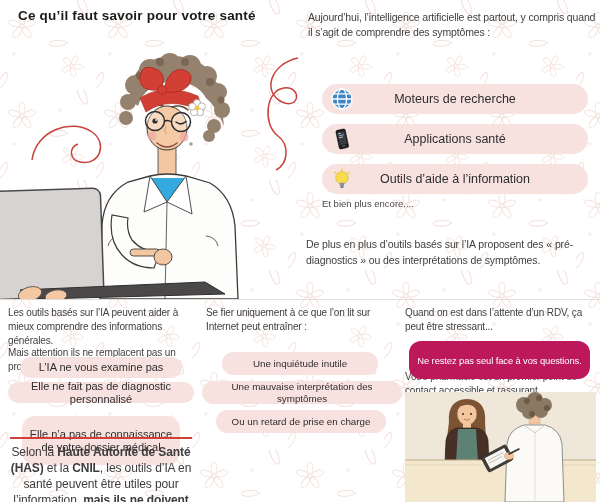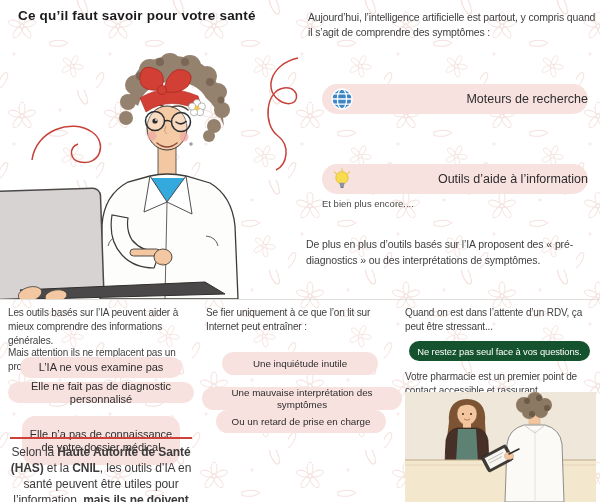--- a/index.html
+++ b/index.html
@@ -8,21 +8,21 @@
   .page { position:relative; width:600px; height:502px; background:#ffffff; overflow:hidden; }
 
   .bg-pattern { position:absolute; left:0; top:0; z-index:0; }
 
   .title { position:absolute; left:18px; top:8px; z-index:3; font-size:13.5px; font-weight:bold; color:#1a1a1a; letter-spacing:.2px; }
 
   .intro-lead { position:absolute; left:308px; top:10px; width:292px; z-index:3;
     font-size:10.5px; letter-spacing:-0.15px; color:#3f3f3f; line-height:1.45; }
 
   .tool-pill { position:absolute; left:322px; width:266px; height:30px; z-index:3;
-    background:#f8e2e0; border-radius:16px; display:flex; align-items:center; justify-content:flex-end; }
+    background:#f8e2e0; border-radius:16px; display:flex; align-items:center; justify-content:center; }
   .tool-icon { position:absolute; left:9px; top:4px; width:22px; height:22px; }
   .tool-label { font-size:12.5px; color:#2d2d2d; }
 
   .more-text { position:absolute; left:322px; top:198px; width:266px; z-index:3;
     font-size:9.5px; color:#4a4a4a; }
 
   .note-text { position:absolute; left:306px; top:237px; width:292px; z-index:3;
     text-align:left; font-size:10.5px; letter-spacing:-0.1px; color:#3f3f3f; line-height:1.5; }
 
   .hero { position:absolute; left:0; top:40px; z-index:2; }
@@ -39,31 +39,31 @@
 
   .mini-pill { position:absolute; background:#f8e2e0; border-radius:13px;
     display:flex; align-items:center; justify-content:center; text-align:center;
     color:#2d2d2d; line-height:1.15; padding:2px 6px; }
   .c1 .mini-pill { font-size:11px; }
   .c2 .mini-pill { font-size:9.8px; }
   .c1-p1 { top:51px;  left:12px; right:12px; height:21px; }
   .c1-p2 { top:76px;  left:0;    right:0;    height:21px; }
   .c1-p3 { top:110px; left:14px; right:14px; height:49px; }
   .c2-p1 { top:46px;  left:16px; right:18px; height:23px; }
-  .c2-p2 { top:81px;  left:-4px; right:-6px; height:23px; }
+  .c2-p2 { top:75px;  left:-4px; right:-6px; height:23px; }
   .c2-p3 { top:104px; left:10px; right:10px; height:23px; }
 
   .red-rule { position:absolute; top:131px; left:2px; right:2px; height:1.5px; background:#cf4038; }
 
   .footnote { position:absolute; top:138px; left:-7px; right:-7px; text-align:center;
     font-size:12px; letter-spacing:-0.1px; line-height:1.34; color:#3c3c3c; }
   .footnote b { font-weight:bold; }
 
-  .cta { position:absolute; top:35px; left:4px; right:6px; height:20px; z-index:3;
-    background:#14532d; border-radius:12px; color:#ffffff;
+  .cta { position:absolute; top:35px; left:4px; right:6px; height:38px; z-index:3;
+    background:#be185d; border-radius:12px; color:#ffffff;
     display:flex; align-items:center; justify-content:center; font-size:9.4px; letter-spacing:-0.1px; }
   .c3-note { position:absolute; top:64px; left:0; right:2px; }
   .pharmacy { position:absolute; top:86px; left:0; }
 </style>
 </head>
 <body>
 
 <div class="page">
 
   <svg class="bg-pattern" width="600" height="502">
@@ -188,20 +188,35 @@
         <g stroke="#ffffff" stroke-width="1.3" fill="none">
           <circle cx="11" cy="11" r="10"></circle>
           <ellipse cx="11" cy="11" rx="4.6" ry="9.8"></ellipse>
           <path d="M1,11 H21 M2.6,5.8 H19.4 M2.6,16.2 H19.4"></path>
         </g>
       </svg>
     </span>
     <span class="tool-label">Moteurs de recherche</span>
   </div>
 
+  <div class="tool-pill" style="top:124px">
+    <span class="tool-icon">
+      <svg viewBox="0 0 22 22" width="22" height="22">
+        <g transform="rotate(-12 11 11)">
+          <rect x="6.5" y="1.5" width="9.5" height="19" rx="1.6" fill="#1d1d1f" stroke="#000000" stroke-width="0.5"></rect>
+          <rect x="7.6" y="3.6" width="7.3" height="13.2" fill="#3a3a44"></rect>
+          <rect x="8.4" y="4.6" width="2.6" height="1.1" fill="#9fe0a0"></rect>
+          <rect x="8.4" y="6.8" width="5.2" height="0.9" fill="#8ab4e8"></rect>
+          <rect x="8.4" y="8.7" width="4" height="0.9" fill="#d7d7de"></rect>
+          <rect x="9.8" y="17.6" width="3.2" height="1.1" rx="0.5" fill="#6a6a72"></rect>
+        </g>
+      </svg>
+    </span>
+    <span class="tool-label">Applications santé</span>
+  </div>
 
   <div class="tool-pill" style="top:164px">
     <span class="tool-icon">
       <svg viewBox="0 0 22 22" width="22" height="22">
         <g stroke="#e8c93e" stroke-width="1.1" stroke-linecap="round">
           <line x1="11" y1="0.8" x2="11" y2="2.8"></line>
           <line x1="3.4" y1="3.8" x2="5.2" y2="5.6"></line>
           <line x1="18.6" y1="3.8" x2="16.8" y2="5.6"></line>
         </g>
         <circle cx="11" cy="9.8" r="6.2" fill="#f7dd4e" stroke="#e3b93a" stroke-width="0.8"></circle>

